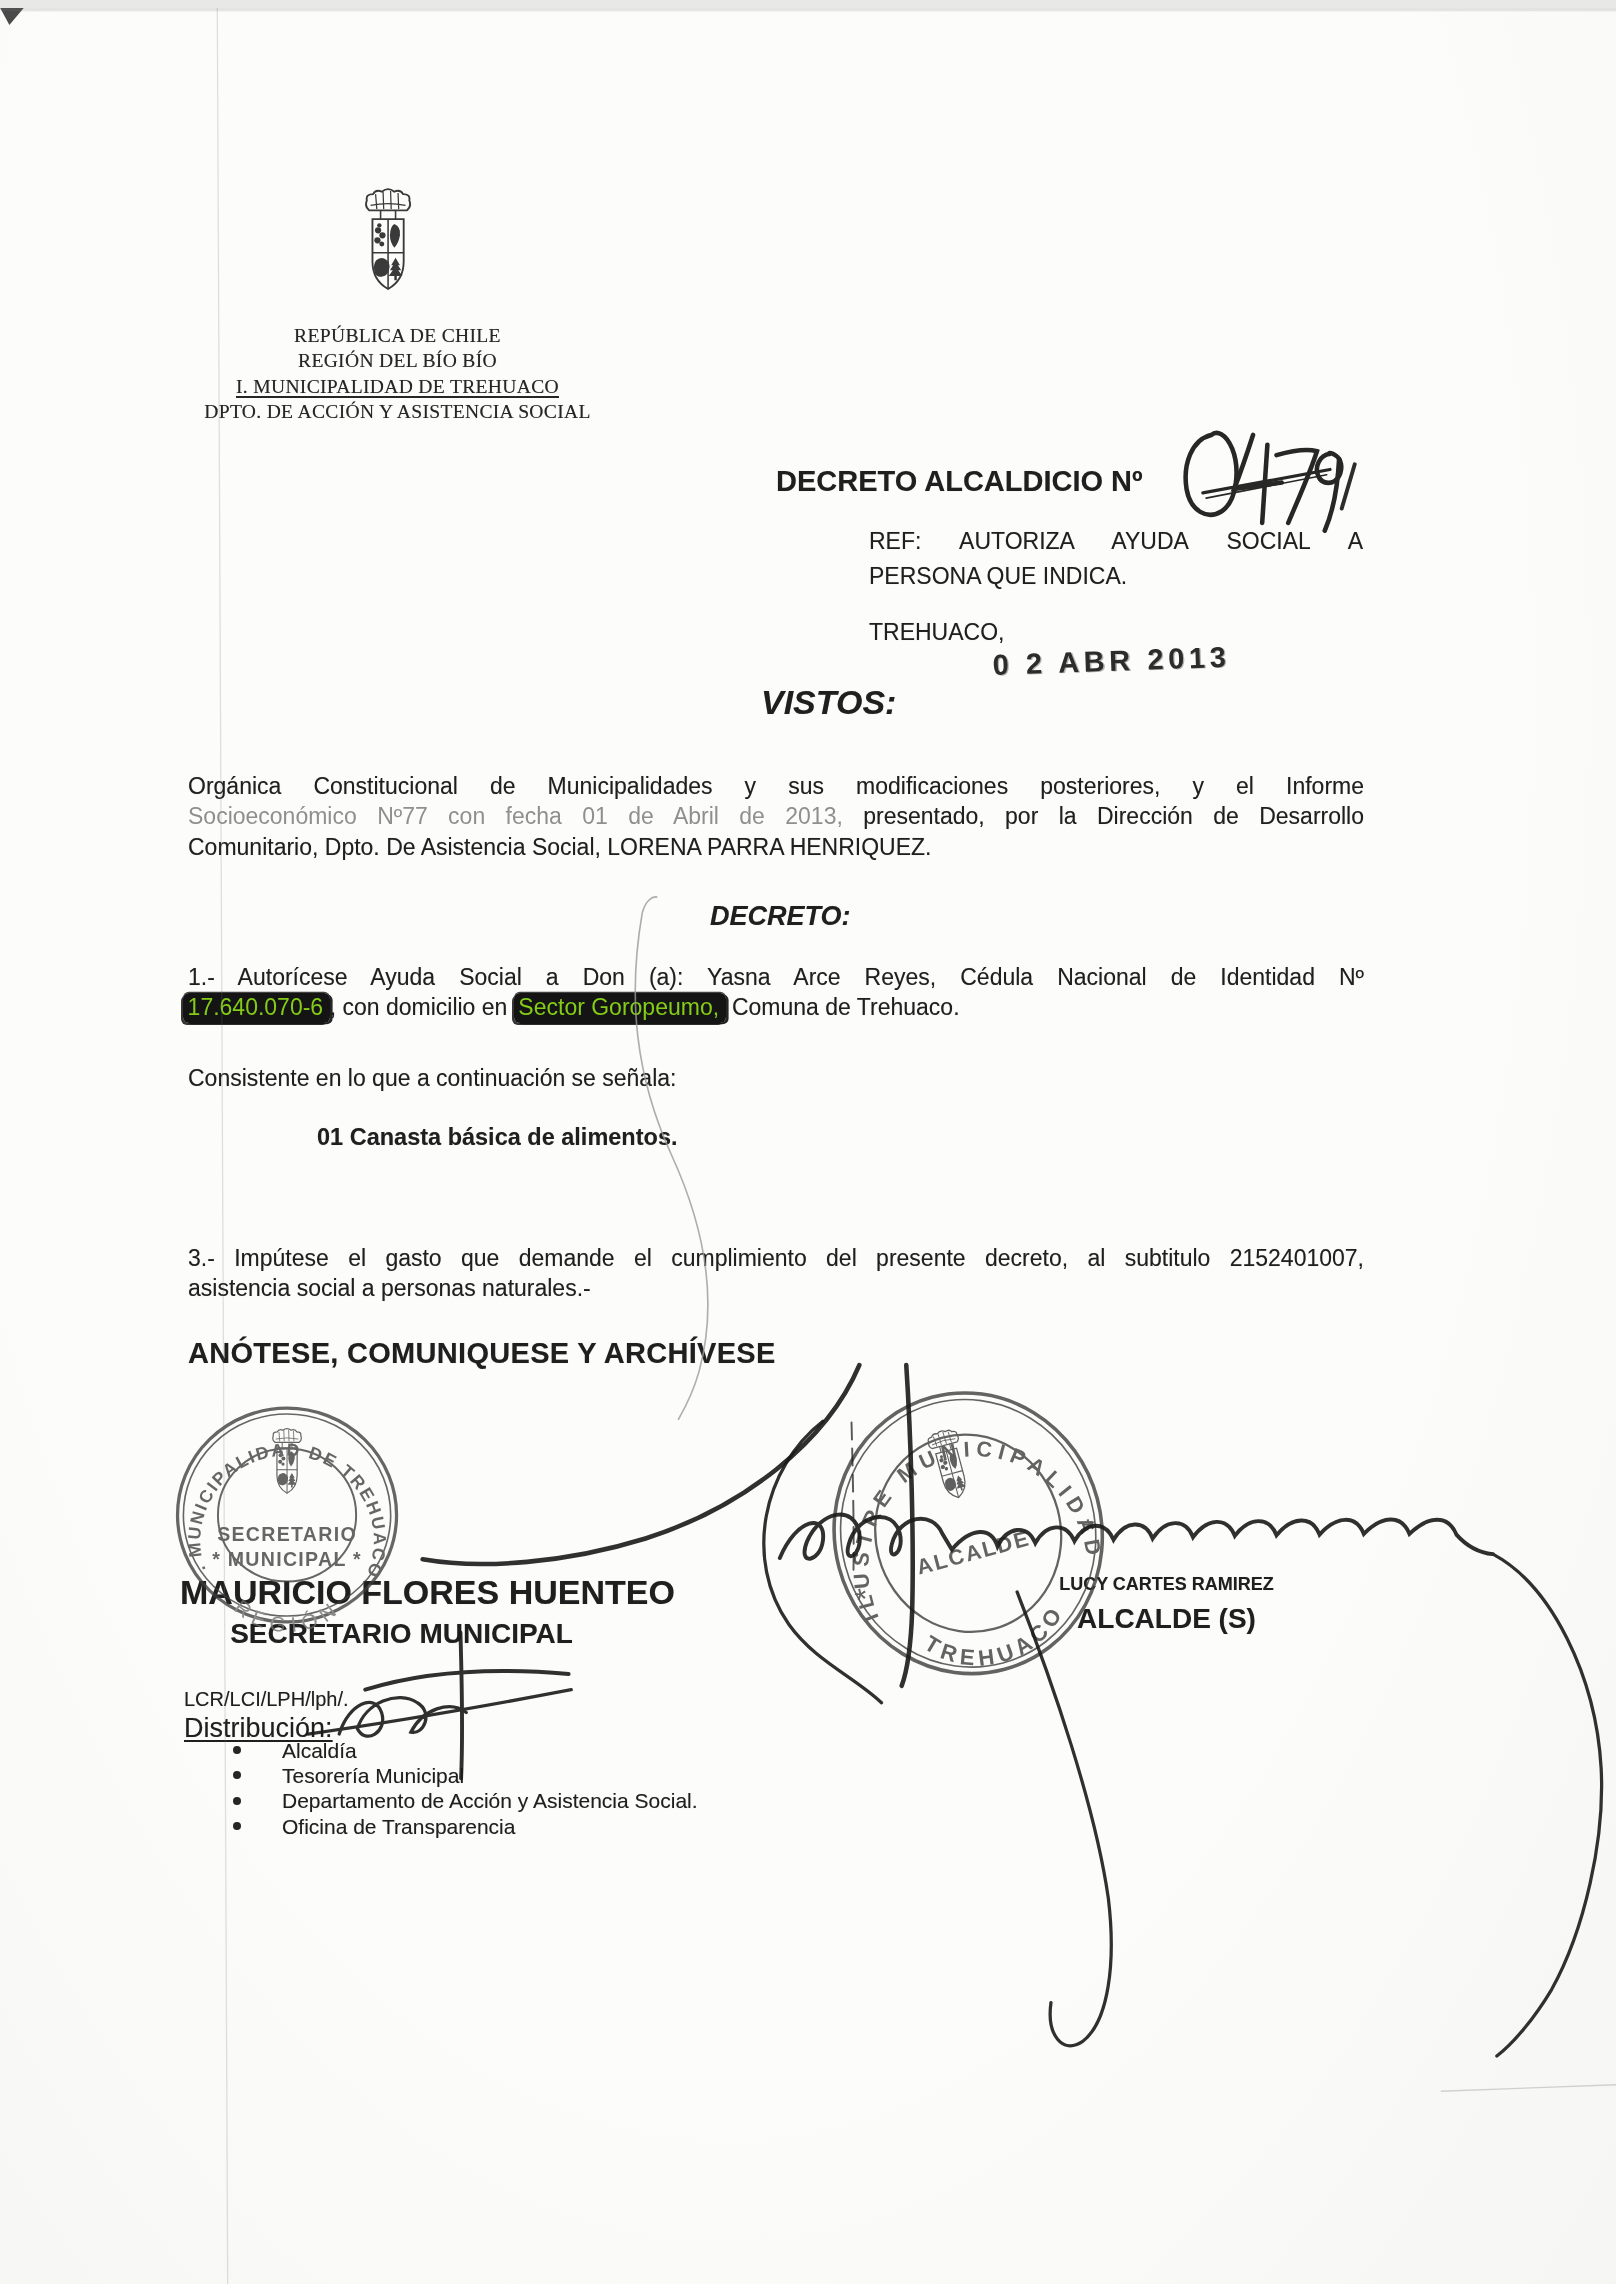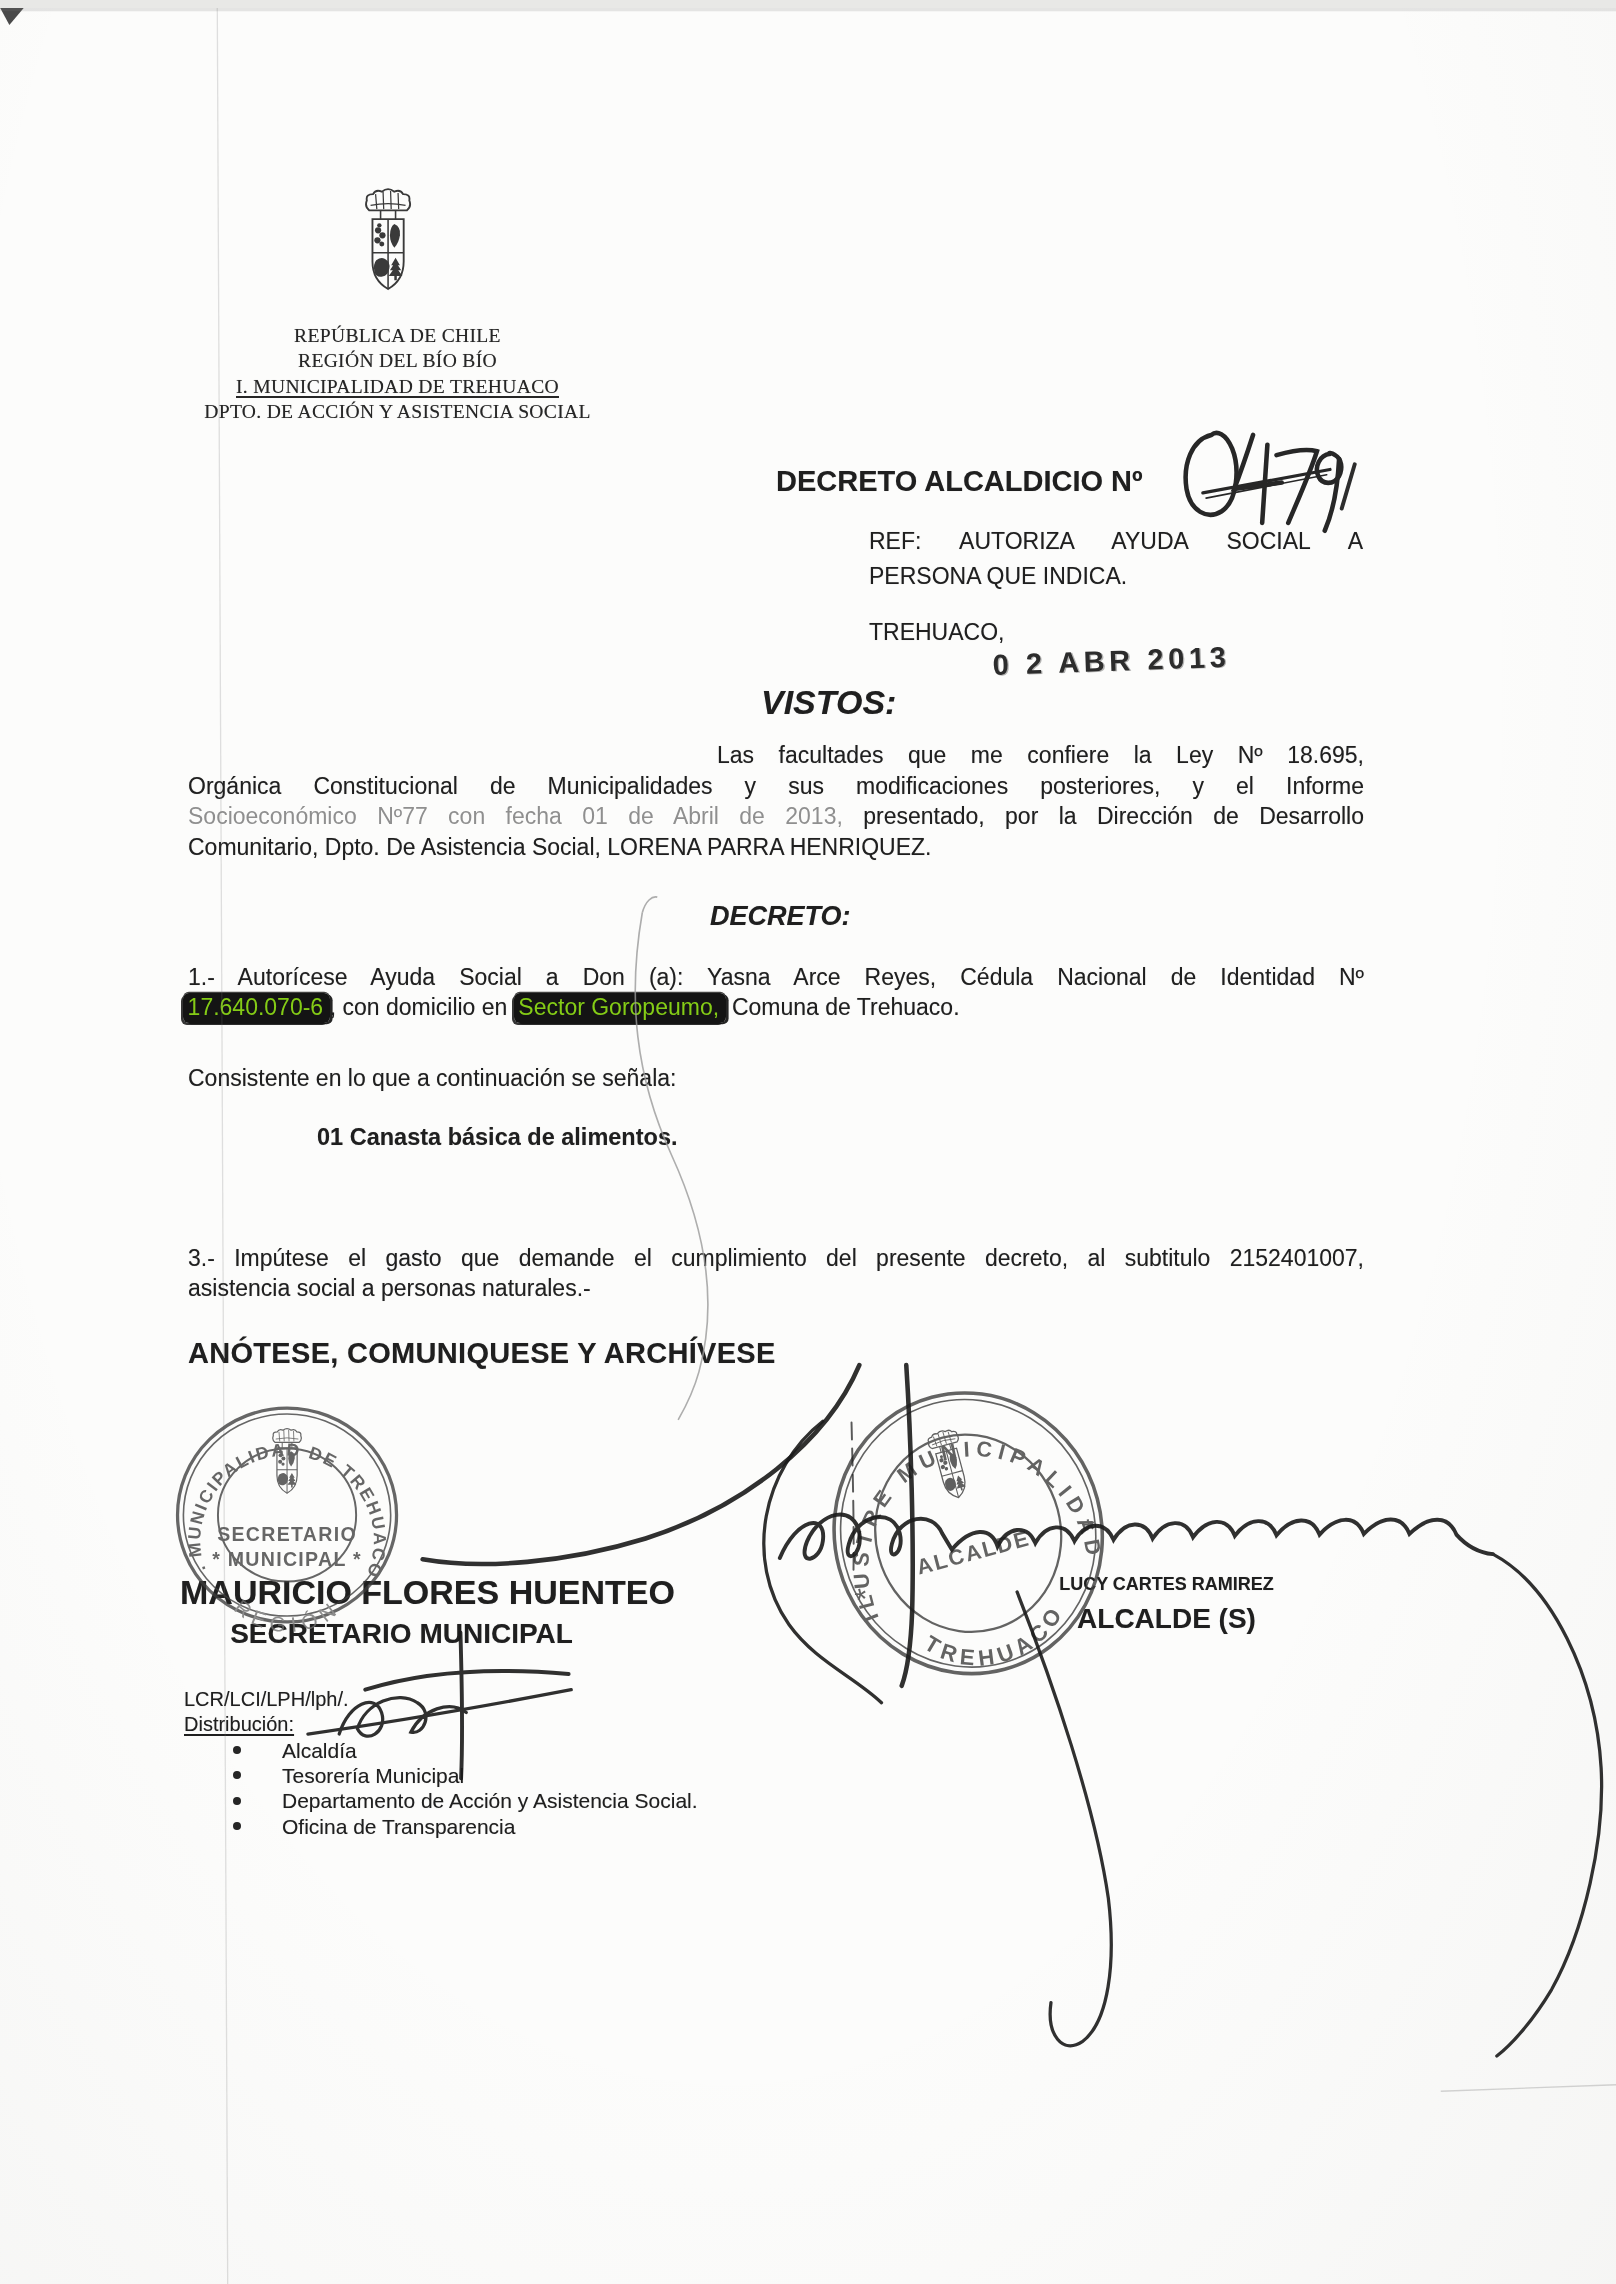--- a/index.html
+++ b/index.html
@@ -59,21 +59,20 @@
 
   <div class="abs txt b" style="left:776px;top:456px;font-size:29px;">DECRETO ALCALDICIO Nº</div>
 
   <div class="abs txt just" style="left:869px;top:520px;width:494px;">REF: AUTORIZA AYUDA SOCIAL A</div>
   <div class="abs txt" style="left:869px;top:555px;">PERSONA QUE INDICA.</div>
 
   <div class="abs txt" style="left:869px;top:611px;">TREHUACO,</div>
   <div class="abs datestamp" style="left:992px;top:641px;">0 2 ABR 2013</div>
   <div class="abs txt b i" style="left:761px;top:674px;font-size:34px;">VISTOS:</div>
 
-  <div class="abs txt just" style="left:717px;top:734px;width:647px;">Las facultades que me confiere la Ley Nº 18.695,</div>
   <div class="abs txt just" style="left:188px;top:765px;width:1176px;">Orgánica Constitucional de Municipalidades y sus modificaciones posteriores, y el Informe</div>
   <div class="abs txt just" style="left:188px;top:795px;width:1176px;">
     <span class="faded">Socioeconómico Nº77 con fecha 01 de Abril de 2013,</span>
     <span>presentado, por la Dirección de Desarrollo</span>
   </div>
   <div class="abs txt" style="left:188px;top:826px;">Comunitario, Dpto. De Asistencia Social, LORENA PARRA HENRIQUEZ.</div>
 
   <div class="abs txt b i" style="left:710px;top:893px;font-size:27px;">DECRETO:</div>
 
   <div class="abs txt just" style="left:188px;top:956px;width:1176px;">1.-  Autorícese Ayuda Social a Don (a): Yasna Arce Reyes, Cédula Nacional de Identidad Nº</div>
@@ -92,21 +91,21 @@
   <div class="abs" style="left:180px;top:1564px;width:443px;">
     <div class="txt b center" style="font-size:34px;white-space:nowrap;">MAURICIO FLORES HUENTEO</div>
     <div class="txt b center" style="font-size:28px;margin-top:5.2px;white-space:nowrap;">SECRETARIO MUNICIPAL</div>
   </div>
   <div class="abs" style="left:945px;top:1566px;width:443px;">
     <div class="txt b center" style="font-size:18px;white-space:nowrap;">LUCY CARTES RAMIREZ</div>
     <div class="txt b center" style="font-size:28px;margin-top:6.5px;white-space:nowrap;">ALCALDE (S)</div>
   </div>
 
   <div class="abs txt" style="left:184px;top:1680px;font-size:20px;">LCR/LCI/LPH/lph/.</div>
-  <div class="abs txt underline" style="left:184px;top:1705px;font-size:20px;">Distribución:</div>
+  <div class="abs txt underline" style="left:184px;top:1705px;font-size:27px;">Distribución:</div>
 
   <span class="bullet-dot abs" style="left:233px;top:1738px;"></span>
   <div class="abs txt" style="left:282px;top:1731px;font-size:21px;">Alcaldía</div>
   <span class="bullet-dot abs" style="left:233px;top:1763px;"></span>
   <div class="abs txt" style="left:282px;top:1756px;font-size:21px;">Tesorería Municipal</div>
   <span class="bullet-dot abs" style="left:233px;top:1789px;"></span>
   <div class="abs txt" style="left:282px;top:1781px;font-size:21px;">Departamento de Acción y Asistencia Social.</div>
   <span class="bullet-dot abs" style="left:233px;top:1814px;"></span>
   <div class="abs txt" style="left:282px;top:1807px;font-size:21px;">Oficina de Transparencia</div>
 

